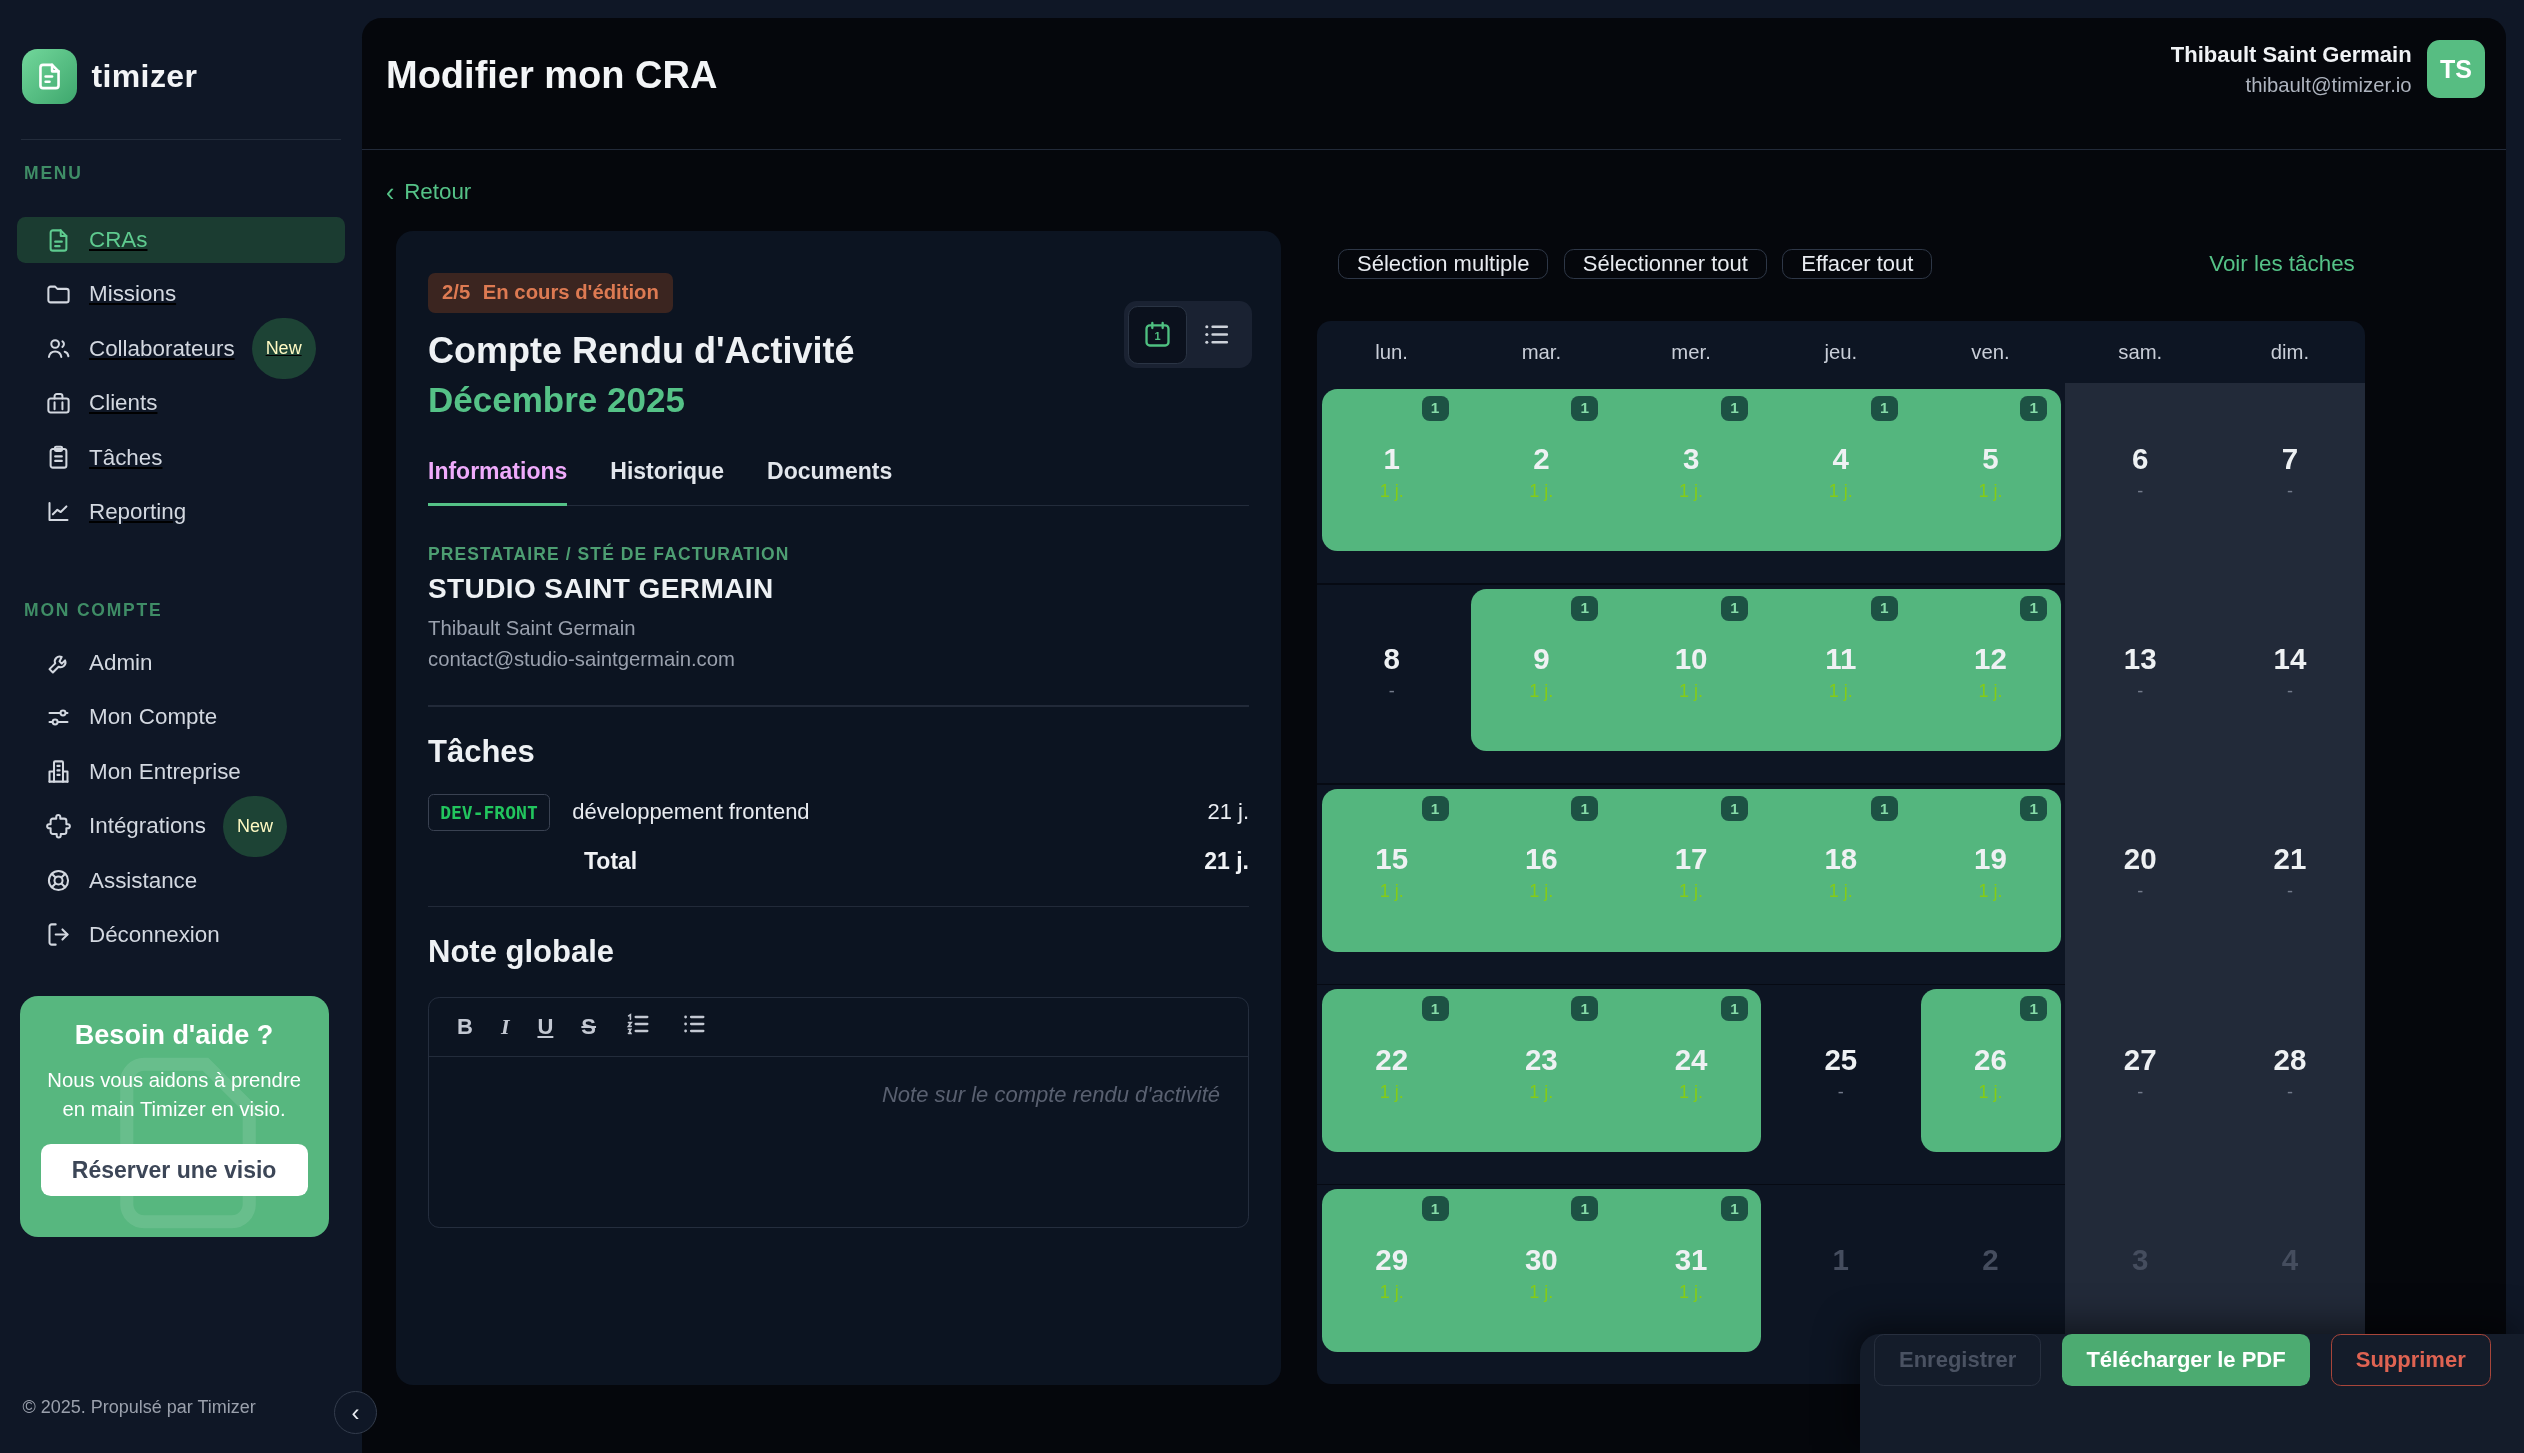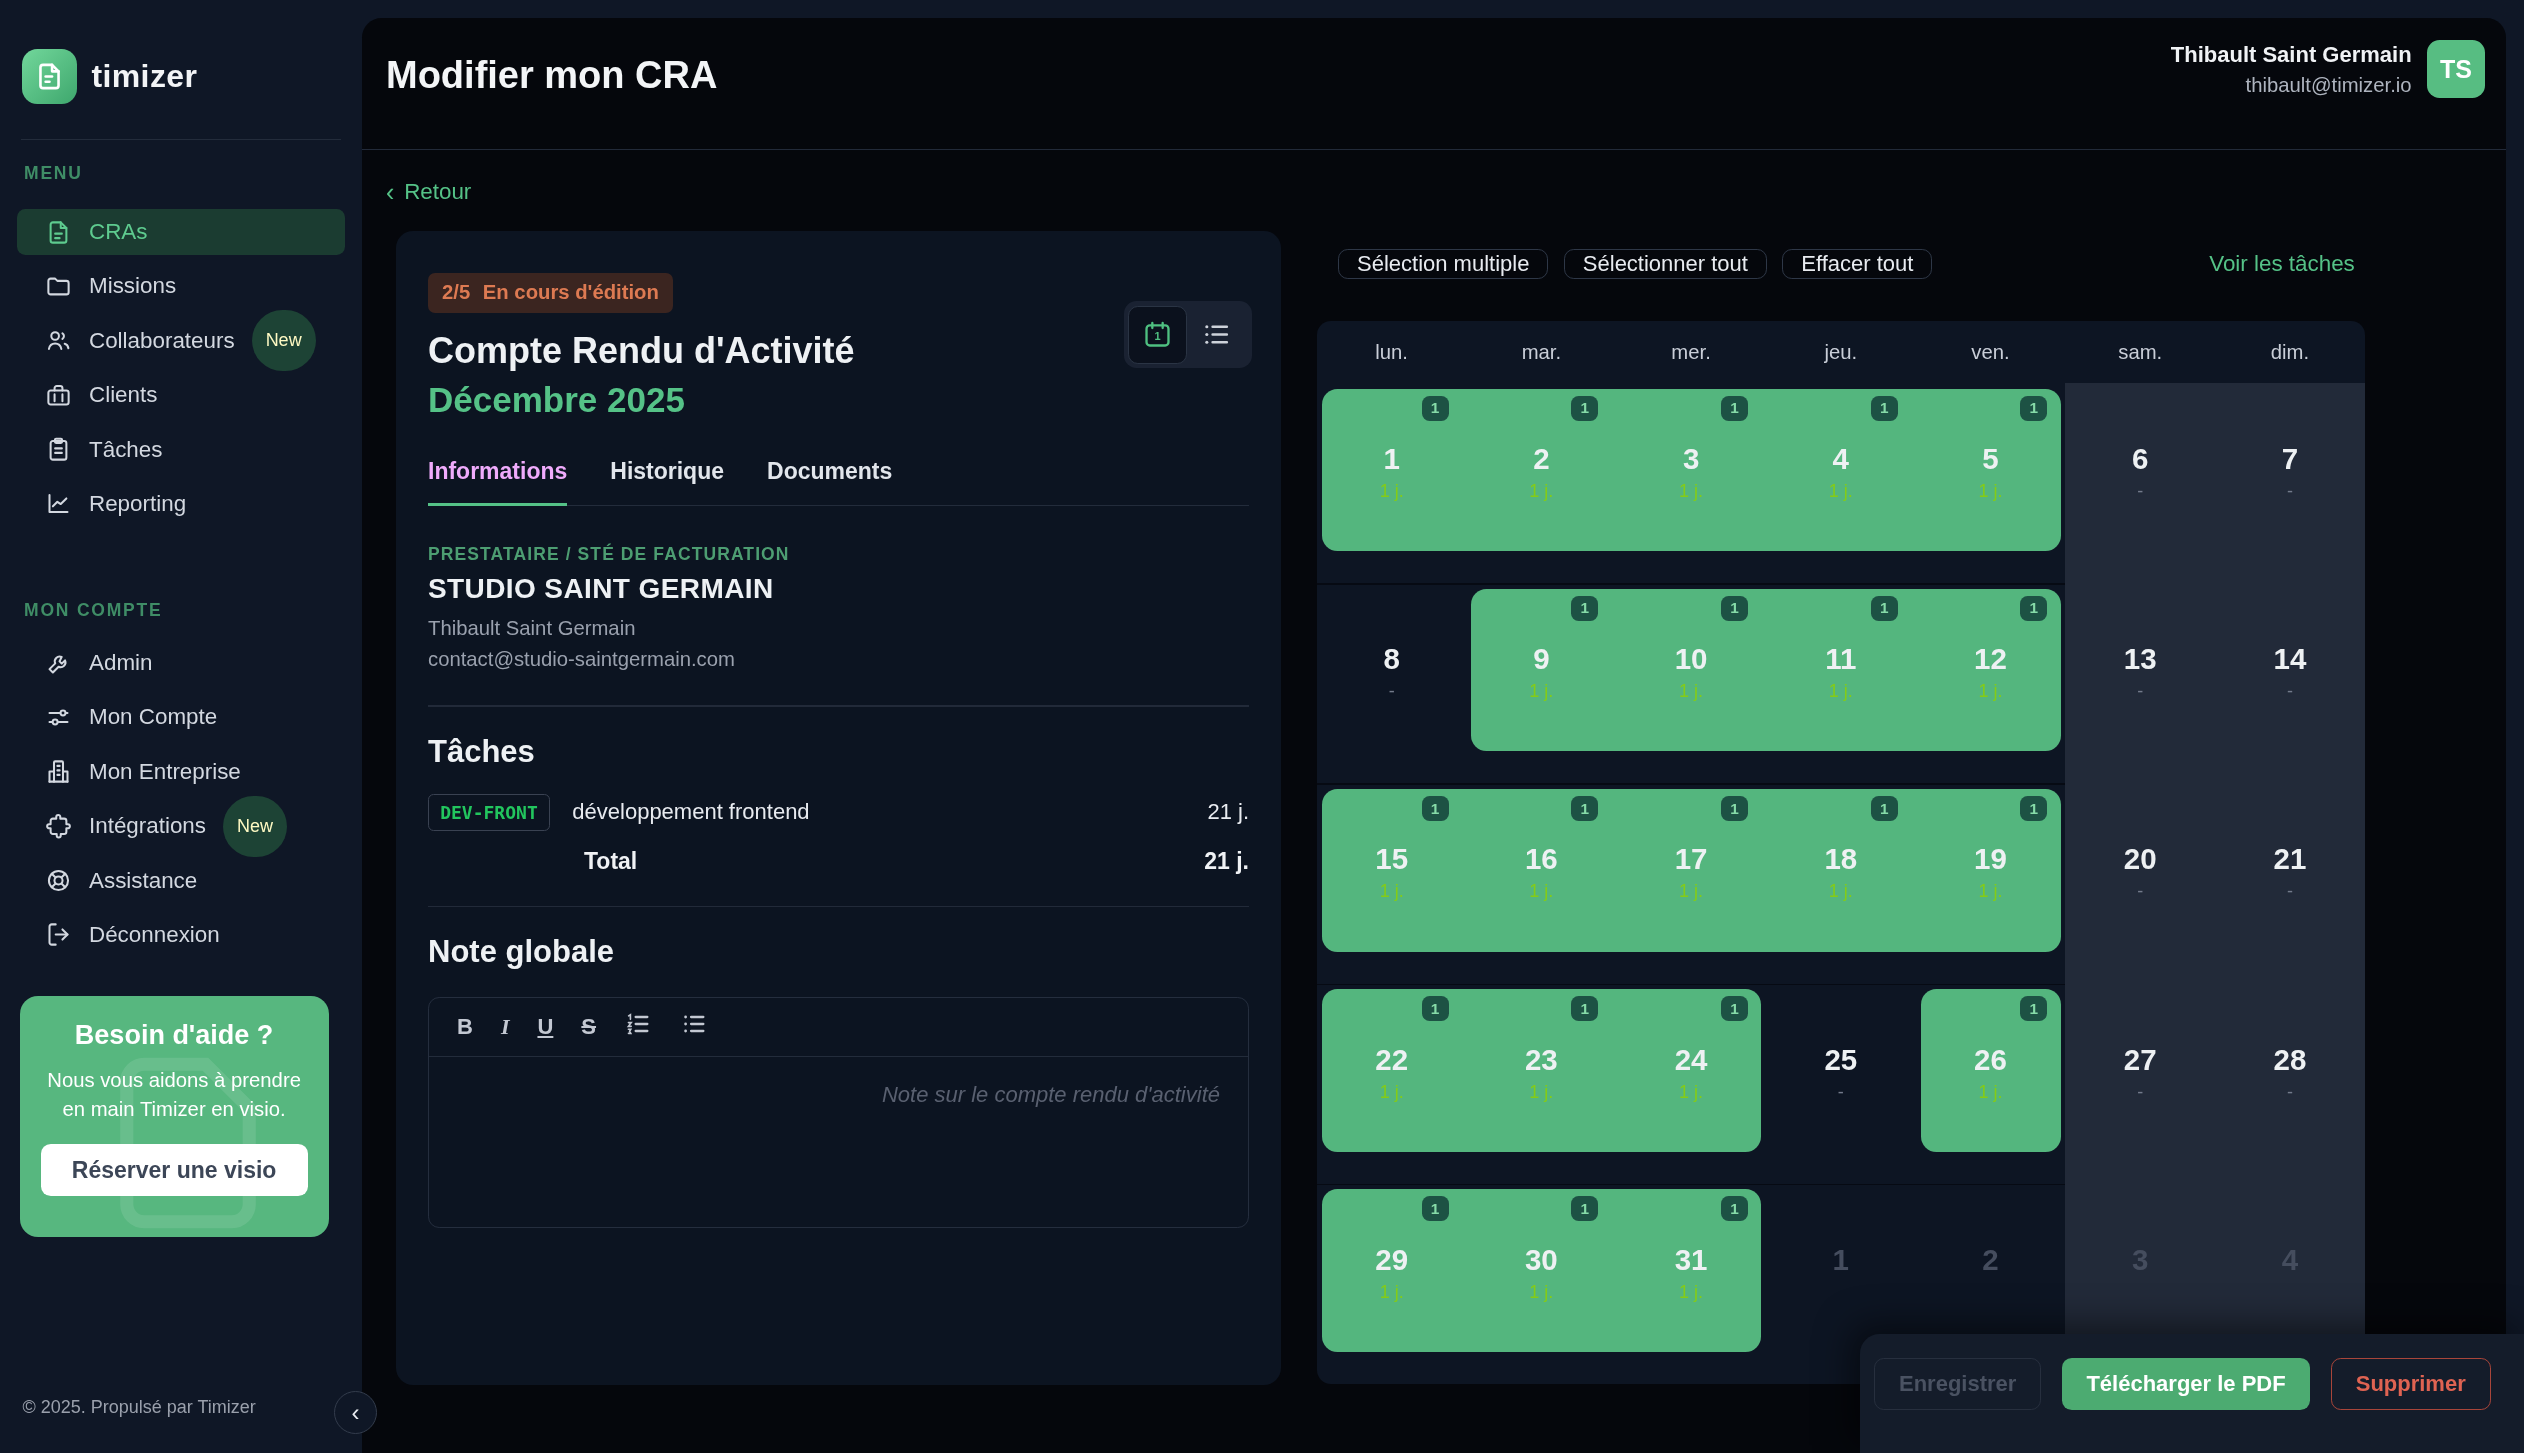--- a/index.html
+++ b/index.html
@@ -13,21 +13,21 @@
              background:linear-gradient(135deg,#72d79b,#3ea76d);
              display:flex; align-items:center; justify-content:center; }
   .logo-sq svg { width:31px; height:31px; stroke:#fff; }
   .brand-name { font-size:32px; font-weight:700; color:#f2f4f6; letter-spacing:0.4px; }
   .side-divider { position:absolute; left:21px; right:21px; top:139px; height:1.4px; background:#232c3b; }
   .side-label { position:absolute; left:24px; font-size:17.5px; font-weight:700;
                 letter-spacing:1.8px; color:#3f8d66; }
   .menu-label { top:163px; }
   .account-label { top:600px; }
   .side-list { position:absolute; left:17px; right:17px; }
-  .menu-list { top:209px; }
+  .menu-list { top:217px;text-decoration:underline; }
   .account-list { top:640px; }
   .side-item { height:46px; margin-bottom:8.4px; display:flex; align-items:center;
                padding-left:28px; border-radius:8.4px; color:#d3d8e0; cursor:pointer; }
   .side-item svg { width:27px; height:27px; stroke:currentColor; flex:0 0 auto; }
   .side-item .lbl { font-size:22.4px; font-weight:500; margin-left:17px; }
   .side-item.active { background:#1b3c31; color:#5ecb8f; }
   .pill-badge { margin-left:17px; background:#1d4335; color:#fef9c3; font-size:18px;
                 padding:20px 14px; border-radius:701px; }
   .help-card { position:absolute; left:19.6px; top:996px; width:309px; height:241px;
                background:#57b77f; border-radius:18px; padding:24px 21px; text-align:center;
@@ -134,21 +134,21 @@
                font-size:18px; color:#737a8b; z-index:2; }
   .cell.sel .val { color:#84cc16; }
   .cell.out .num { color:#454d5e; }
   .count-badge { position:absolute; top:12.6px; right:18px; width:27px; height:25px;
                  background:#1d5244; color:#86dba8; border-radius:7.7px; font-size:15.4px; font-weight:700;
                  display:flex; align-items:center; justify-content:center; z-index:2; }
 
   
   .action-bar { position:absolute; left:1860px; top:1334px; right:0; bottom:0;
                 background:#141c2a; border-radius:19.6px 0 0 0; z-index:10;
-                display:flex; align-items:center; gap:21px; padding:0 28px 19.6px 14px;
+                display:flex; gap:21px; padding:0 28px 19.6px 14px;
                 box-shadow:-8.4px -8.4px 35px rgba(0,0,0,.5); }
   .ab-btn { height:52px; border-radius:9.8px; font-size:22px; font-weight:600; font-family:inherit;
             padding:0 24px; cursor:pointer; }
   .ab-save { background:transparent; border:1.4px solid #272f3e; color:#4a5262; }
   .ab-download { background:#4cab71; border:none; color:#fff; }
   .ab-delete { background:transparent; border:1.4px solid #a8453a; color:#df6352; }
 </style>
 </head>
 <body>
 

